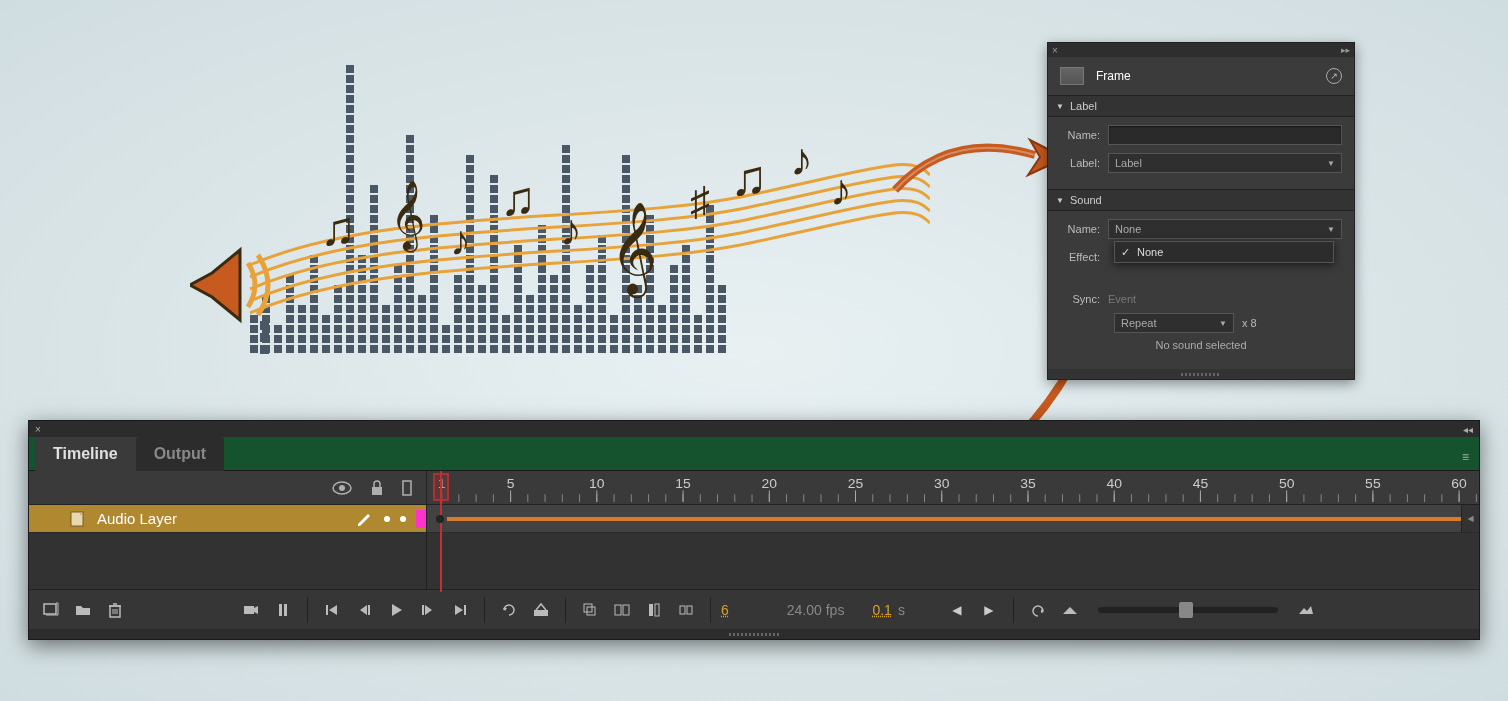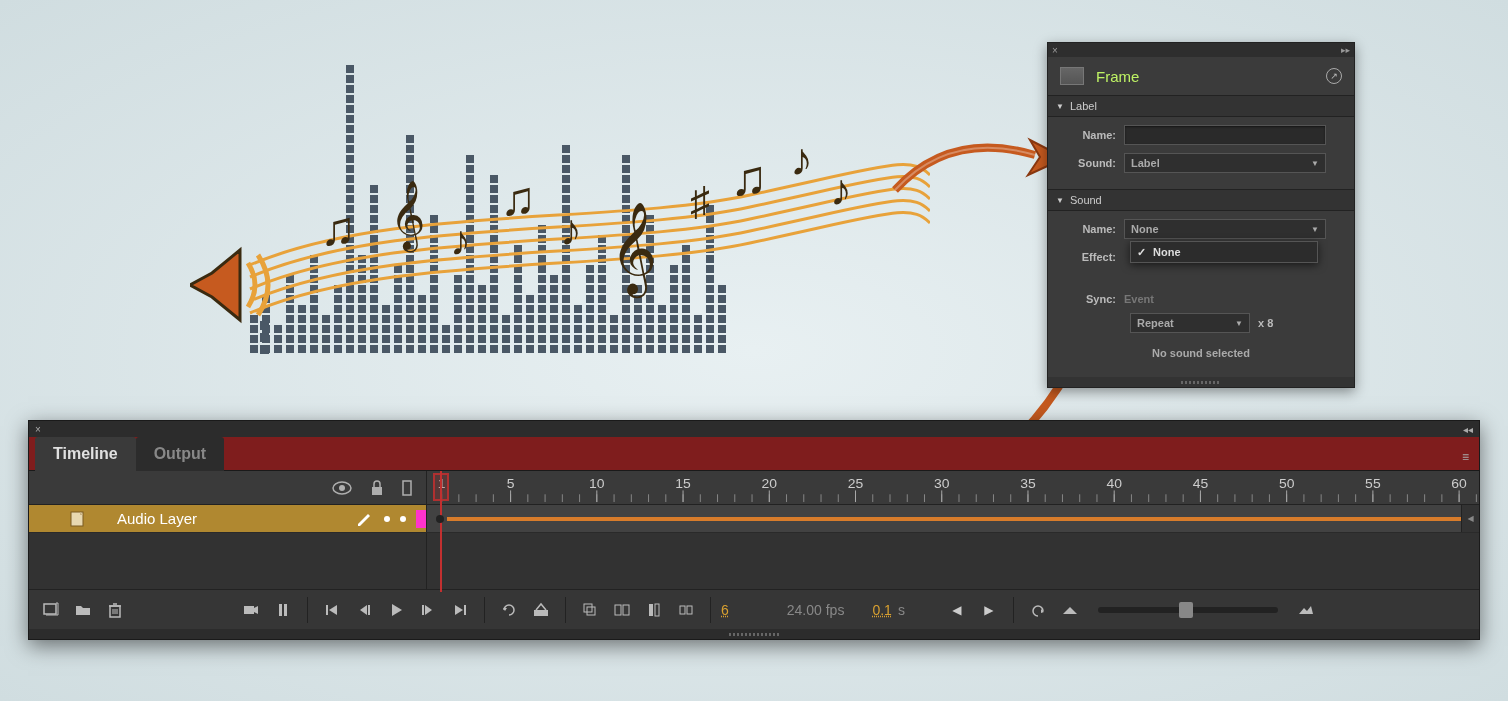--- a/index.html
+++ b/index.html
@@ -74,41 +74,41 @@
     display: flex;
     align-items: center;
     padding: 10px 12px;
     gap: 12px;
   }
   .frame-icon {
     width: 24px; height: 18px;
     background: linear-gradient(#666,#555);
     border: 1px solid #777;
   }
-  .frame-header .title { flex: 1; color: #bef264; font-size: 15px; }
+  .frame-header .title { flex: 1; color: #ffffff; font-size: 12px; }
   .circle-arrow {
     width: 16px; height: 16px;
     border: 1.5px solid #aaa;
     border-radius: 50%;
     display: flex; align-items: center; justify-content: center;
     font-size: 9px;
   }
   .section-header {
     background: #333;
     border-top: 1px solid #222;
     border-bottom: 1px solid #222;
     padding: 4px 8px;
     font-size: 11px;
     color: #ccc;
     display: flex;
     align-items: center;
     gap: 6px;
   }
   .disclosure { font-size: 8px; }
-  .section-body { padding: 8px 28px; font-weight: bold; }
+  .section-body { padding: 8px 12px; }
   .row {
     display: flex;
     align-items: center;
     gap: 8px;
     margin-bottom: 8px;
     font-size: 11px;
   }
   .row .lbl { width: 40px; text-align: right; color: #bbb; }
   .text-input {
     flex: 1;
@@ -149,21 +149,21 @@
     content: "✓";
     position: absolute;
     left: 6px;
   }
   .dropdown-open-list .opt.highlight {
     background: #555;
     border-bottom: 2px solid #d87c2b;
   }
   .sound-area { position: relative; }
   .nosound { text-align: center; color: #aaa; font-size: 11px; padding: 6px 0 10px; }
-  .repeat-row { display:flex; align-items:center; gap:8px; margin-bottom:8px; padding-left: 54px;}
+  .repeat-row { display:flex; align-items:center; gap:8px; padding-left: 54px;}
   .repeat-row .dropdown { width: 120px; flex: none; }
   .repeat-row .mult { color: #bbb; font-size: 11px; }
   .panel-footer { height: 10px; background:#333; display:flex; justify-content:center; align-items:center;}
   .panel-footer .grip { width: 40px; height:3px; background: repeating-linear-gradient(90deg,#666 0 2px,transparent 2px 4px);}
 
   
   .timeline-panel {
     position: absolute;
     left: 28px;
     top: 420px;
@@ -177,21 +177,21 @@
     background: #2c2c2c;
     display: flex;
     justify-content: space-between;
     align-items: center;
     padding: 0 6px;
     font-size: 10px;
     color: #aaa;
   }
   .tl-tabs-row {
     height: 34px;
-    background: #7f1d1d;
+    background: #14532d;
     border-bottom: 1px solid #1a1a1a;
     display: flex;
     align-items: flex-end;
     padding-left: 6px;
   }
   .tl-tab {
     padding: 8px 18px;
     font-size: 16px;
     color: #888;
     background: #2c2c2c;
@@ -248,21 +248,21 @@
     background: #b08830;
     display: flex;
     align-items: center;
     gap: 10px;
     padding-left: 40px;
     color: #fff;
     font-size: 15px;
     border-right: 1px solid #222;
   }
   .layer-info .page-icon { width:18px; height:18px; }
-  .layer-info .name { flex: 1; margin-left: 20px; }
+  .layer-info .name { flex: 1; }
   .layer-info .pencil { width:18px; height:18px; }
   .layer-info .dot { width:6px; height:6px; background:#fff; border-radius:50%; }
   .layer-info .color-swatch { width:10px; height:18px; background:#ff33cc; }
   .track {
     flex: 1;
     position: relative;
     background: #424242;
   }
   .track .playhead {
     position: absolute; left: 13px; top:-34px; bottom:-60px; width:2px; background:#c23030;
@@ -807,21 +807,21 @@
   <div class="section-header">
     <span class="disclosure">▼</span>
     <span>Label</span>
   </div>
   <div class="section-body">
     <div class="row">
       <span class="lbl">Name:</span>
       <div class="text-input"></div>
     </div>
     <div class="row">
-      <span class="lbl">Sound:</span>
+      <span class="lbl">Label:</span>
       <div class="dropdown">
         <span>Label</span>
         <span class="caret">▼</span>
       </div>
     </div>
   </div>
 
   <div class="section-header">
     <span class="disclosure">▼</span>
     <span>Sound</span>

